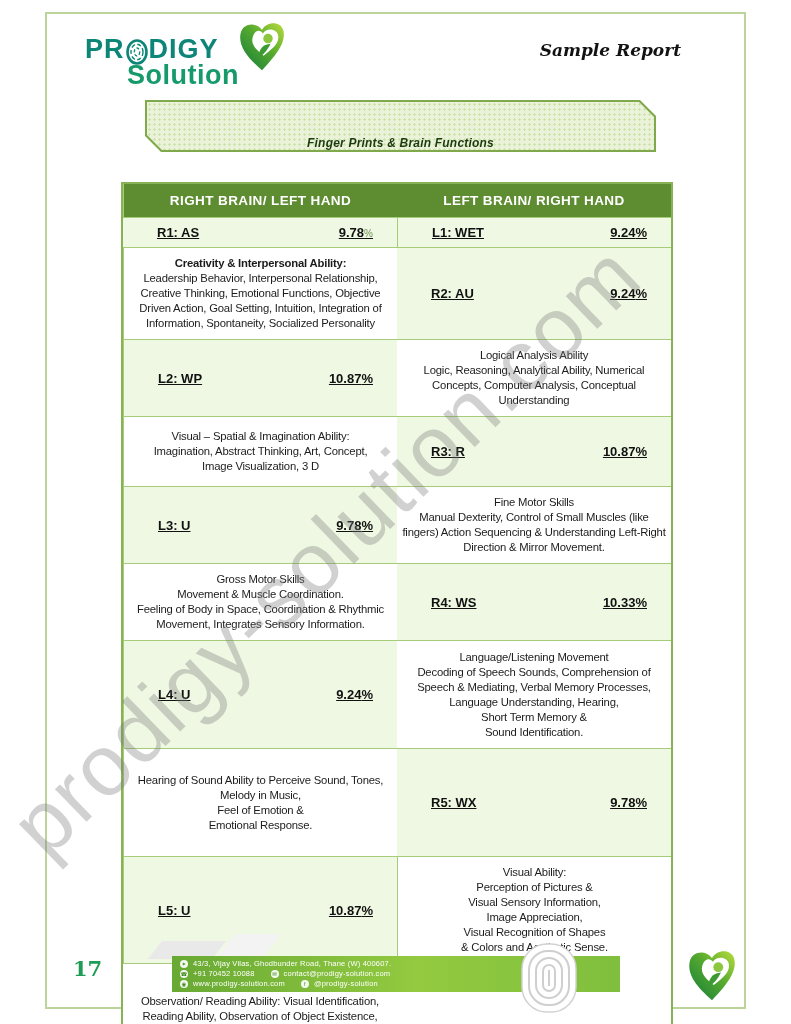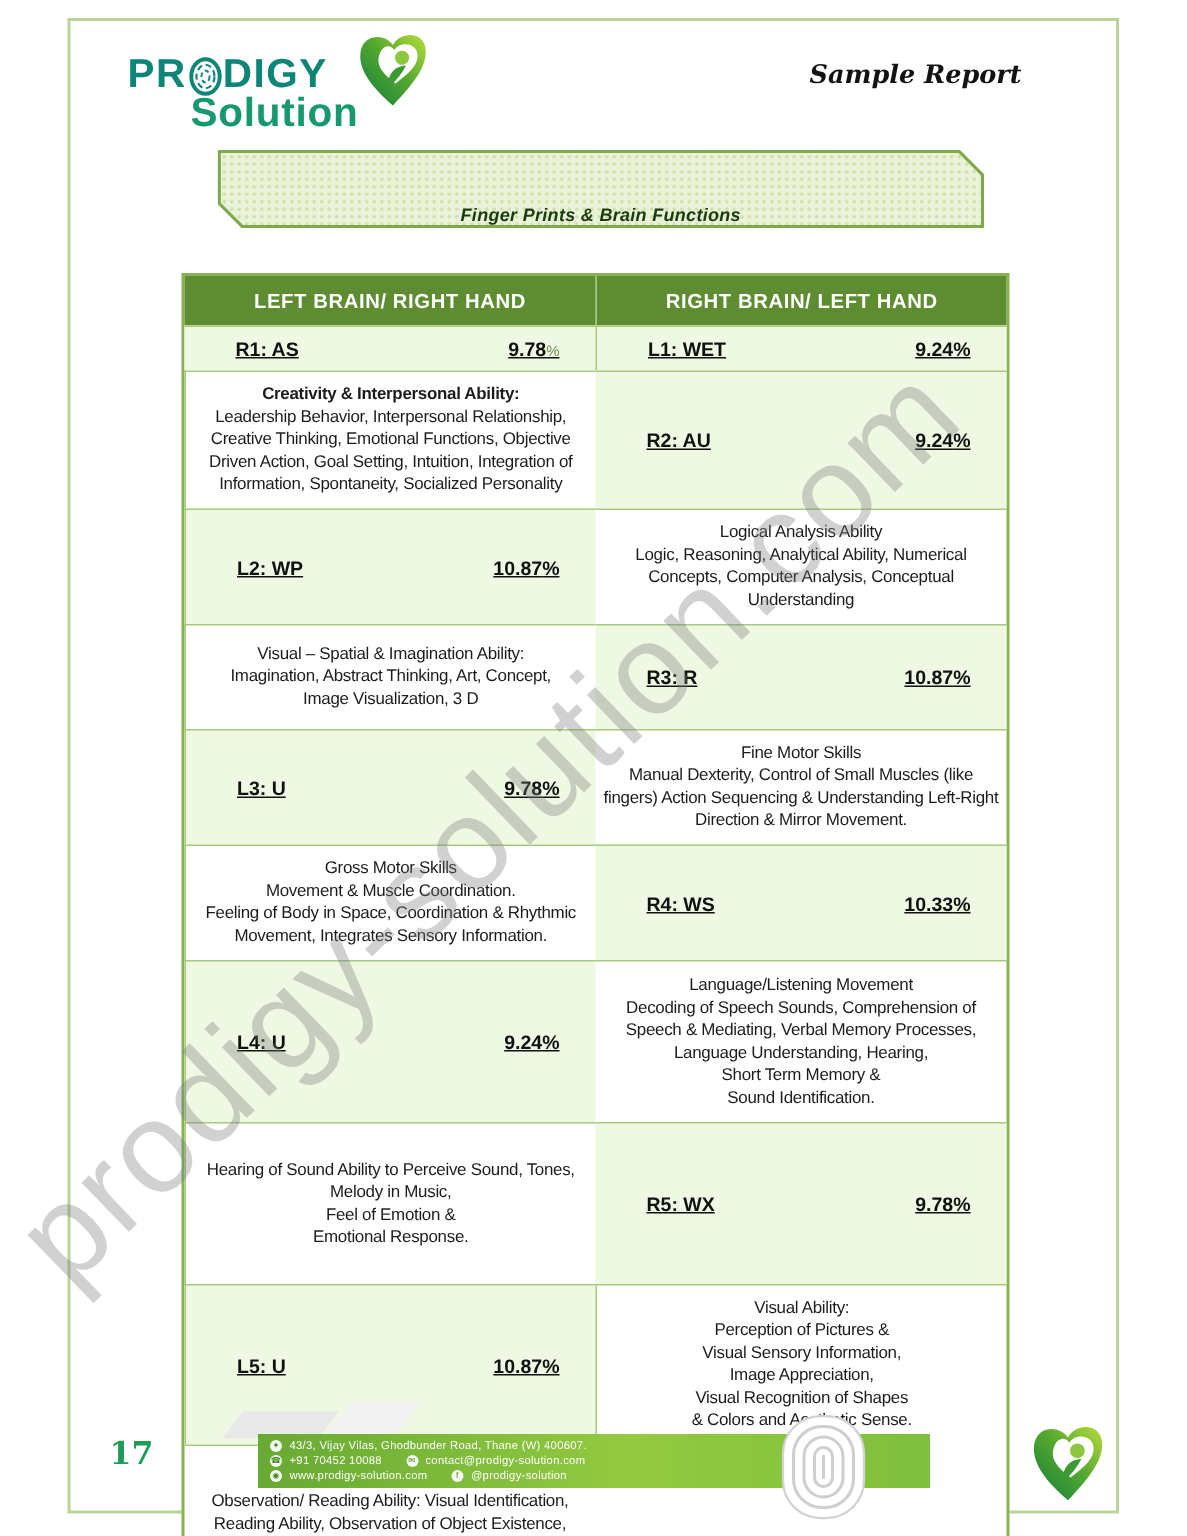--- a/index.html
+++ b/index.html
@@ -7,21 +7,21 @@
     --banner-bg:#eaf3d9; --logo-teal:#0d8577; --footer-bar-start:#68a934;
     --footer-bar-end:#93ca40; --page-number-green:#1d9c55; --watermark-gray:#7a7a7a;
   }
   *{margin:0;padding:0;box-sizing:border-box;}
   body{background:#fff;font-family:"Liberation Sans",sans-serif;}
   .page{position:relative;width:791px;height:1024px;background:#fff;overflow:hidden;margin:0 auto;}
   .frame{position:absolute;left:45px;top:12px;width:701px;height:997px;border:2px solid #bcd49a;}
 
   
   .logo{position:absolute;left:85px;top:34px;}
-  .logo-line1{display:flex;align-items:center;font-weight:700;font-size:27px;letter-spacing:1px;color:var(--logo-teal);}
+  .logo-line1{display:flex;align-items:flex-end;font-weight:700;font-size:27px;letter-spacing:1px;color:var(--logo-teal);}
   .logo-line1 svg{margin:2px 1px 0 1px;}
   .logo-line2{font-size:27px;font-weight:600;color:#169a6b;margin:-5px 0 0 42px;letter-spacing:.5px;}
   .logo-heart{position:absolute;left:153px;top:-14px;}
   .report-label{position:absolute;right:110px;top:40px;font-family:"DejaVu Serif",serif;font-style:italic;font-weight:700;font-size:17px;color:#121212;}
 
   
   .banner{position:absolute;left:145px;top:100px;width:511px;height:52px;background:#7fa94c;
     clip-path:polygon(0 0,calc(100% - 16px) 0,100% 16px,100% 100%,16px 100%,0 calc(100% - 16px));padding:2px;}
   .banner-inner{width:100%;height:100%;background-color:var(--banner-bg);
     background-image:radial-gradient(#cfe3ad 1px,transparent 1.2px);background-size:5px 5px;
@@ -100,22 +100,22 @@
   </div>
   <div class="report-label">Sample Report</div>
 
   <div class="banner">
     <div class="banner-inner">
       <span class="banner-title">Finger Prints &amp; Brain Functions</span>
     </div>
   </div>
 
   <div class="brain-table">
+    <div class="cell th r0">RIGHT BRAIN/ LEFT HAND</div>
     <div class="cell th c0 r0">LEFT BRAIN/ RIGHT HAND</div>
-    <div class="cell th r0">RIGHT BRAIN/ LEFT HAND</div>
 
     <div class="cell label-cell c0">
       <span>R1: AS</span>
       <span><span>9.78</span><span class="pct-sm">%</span></span>
     </div>
     <div class="cell label-cell">
       <span>L1: WET</span>
       <span><span>9.24</span><span>%</span></span>
     </div>
 

